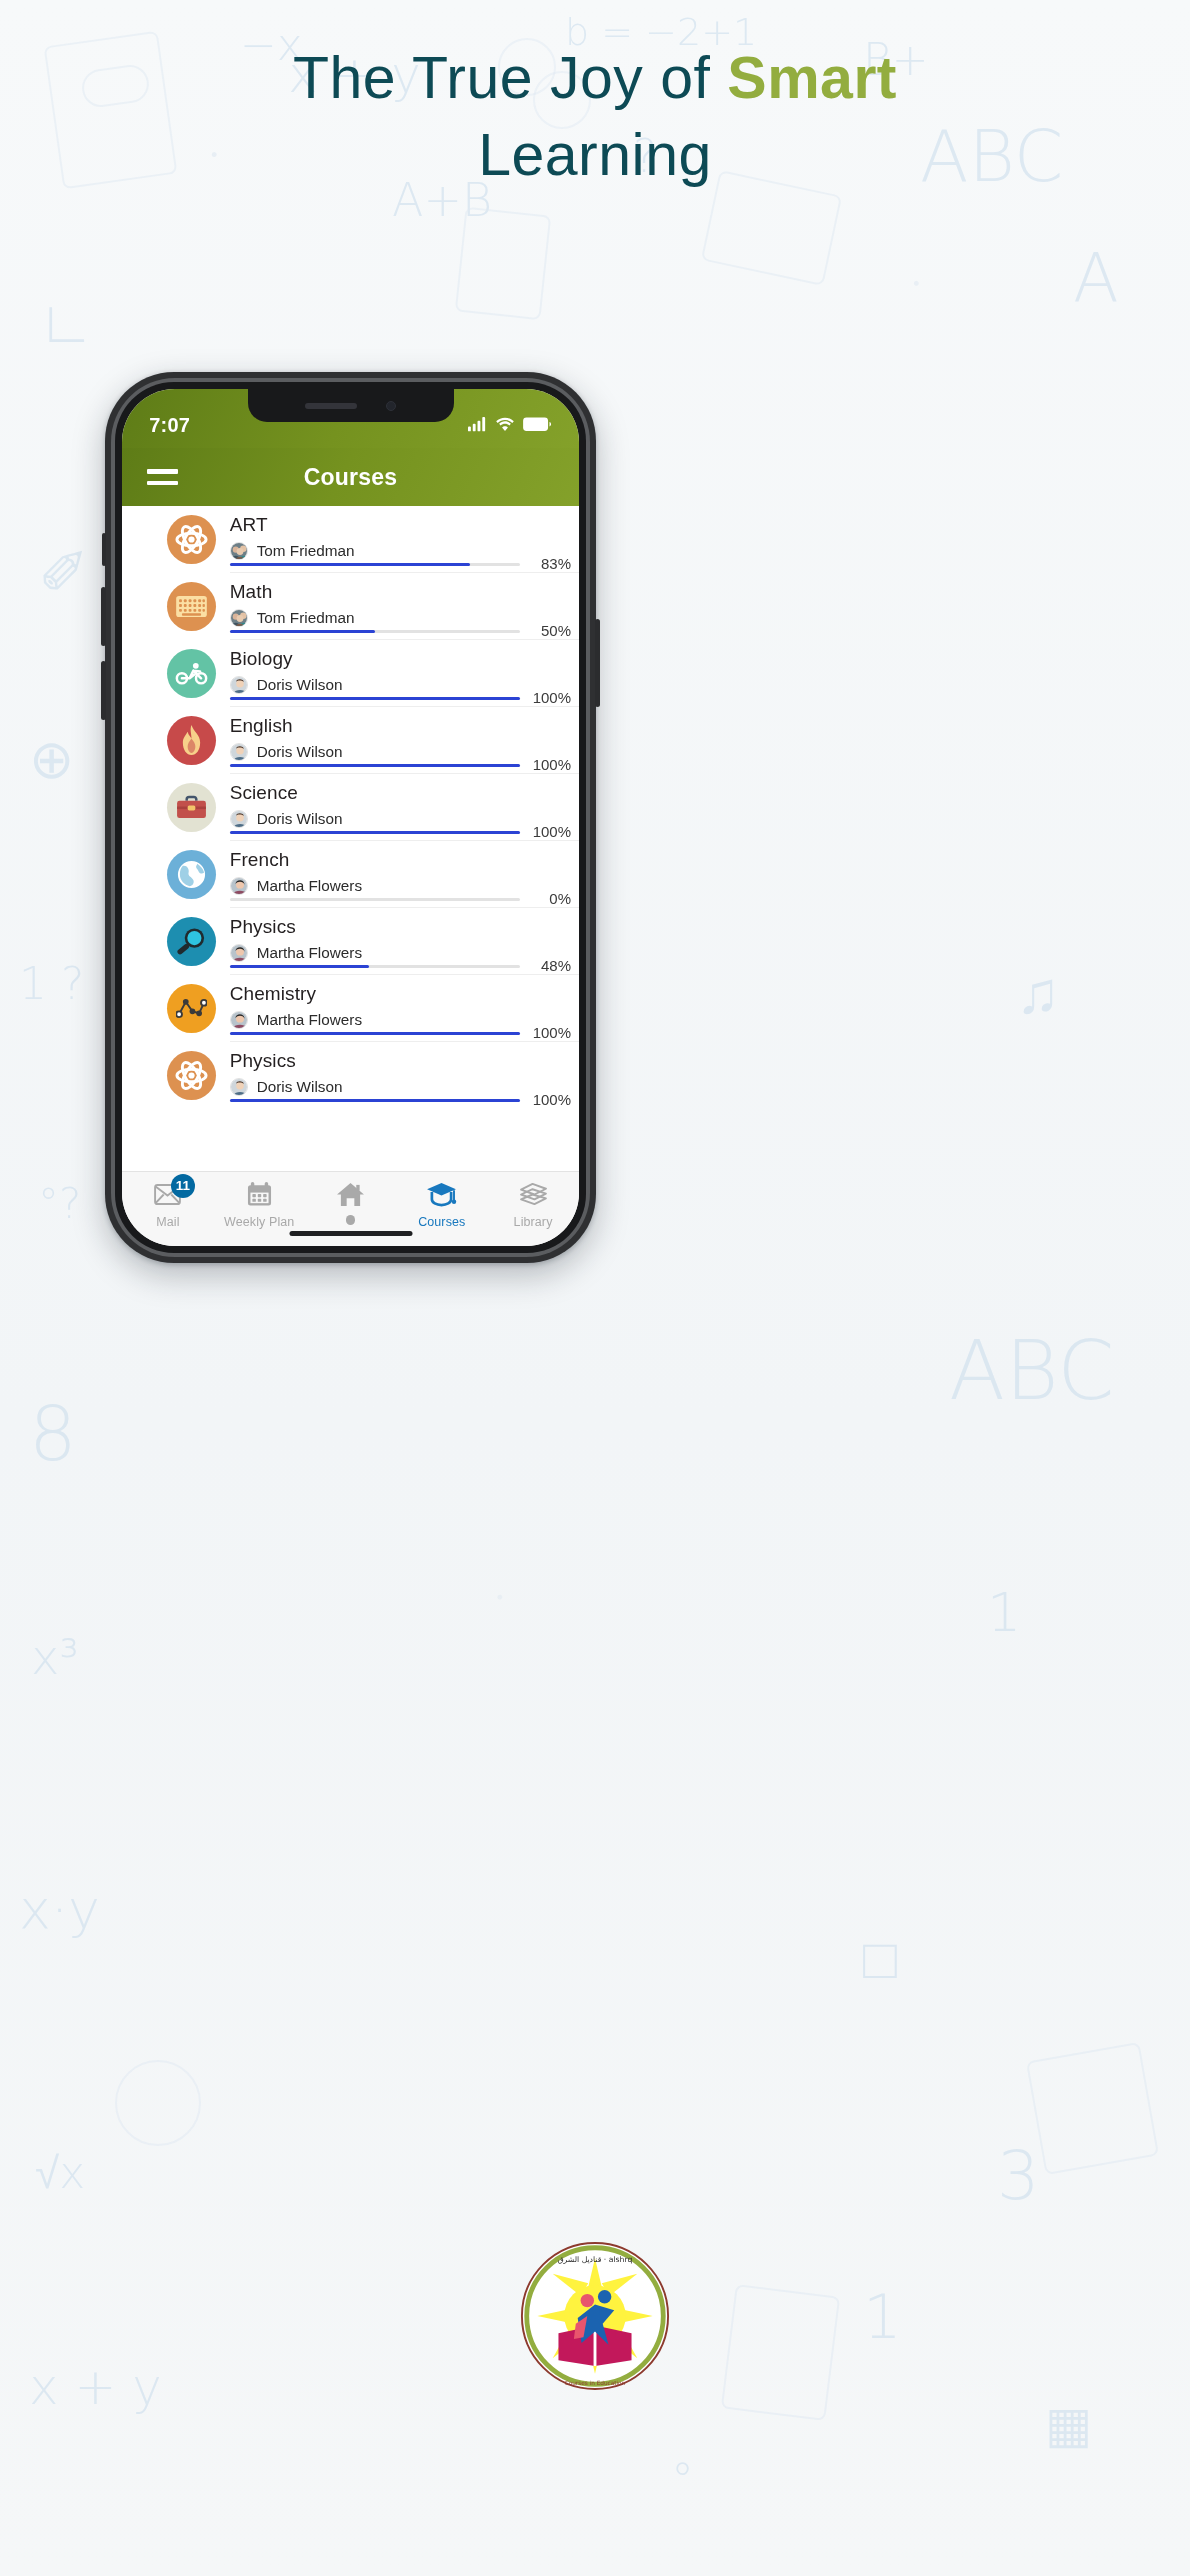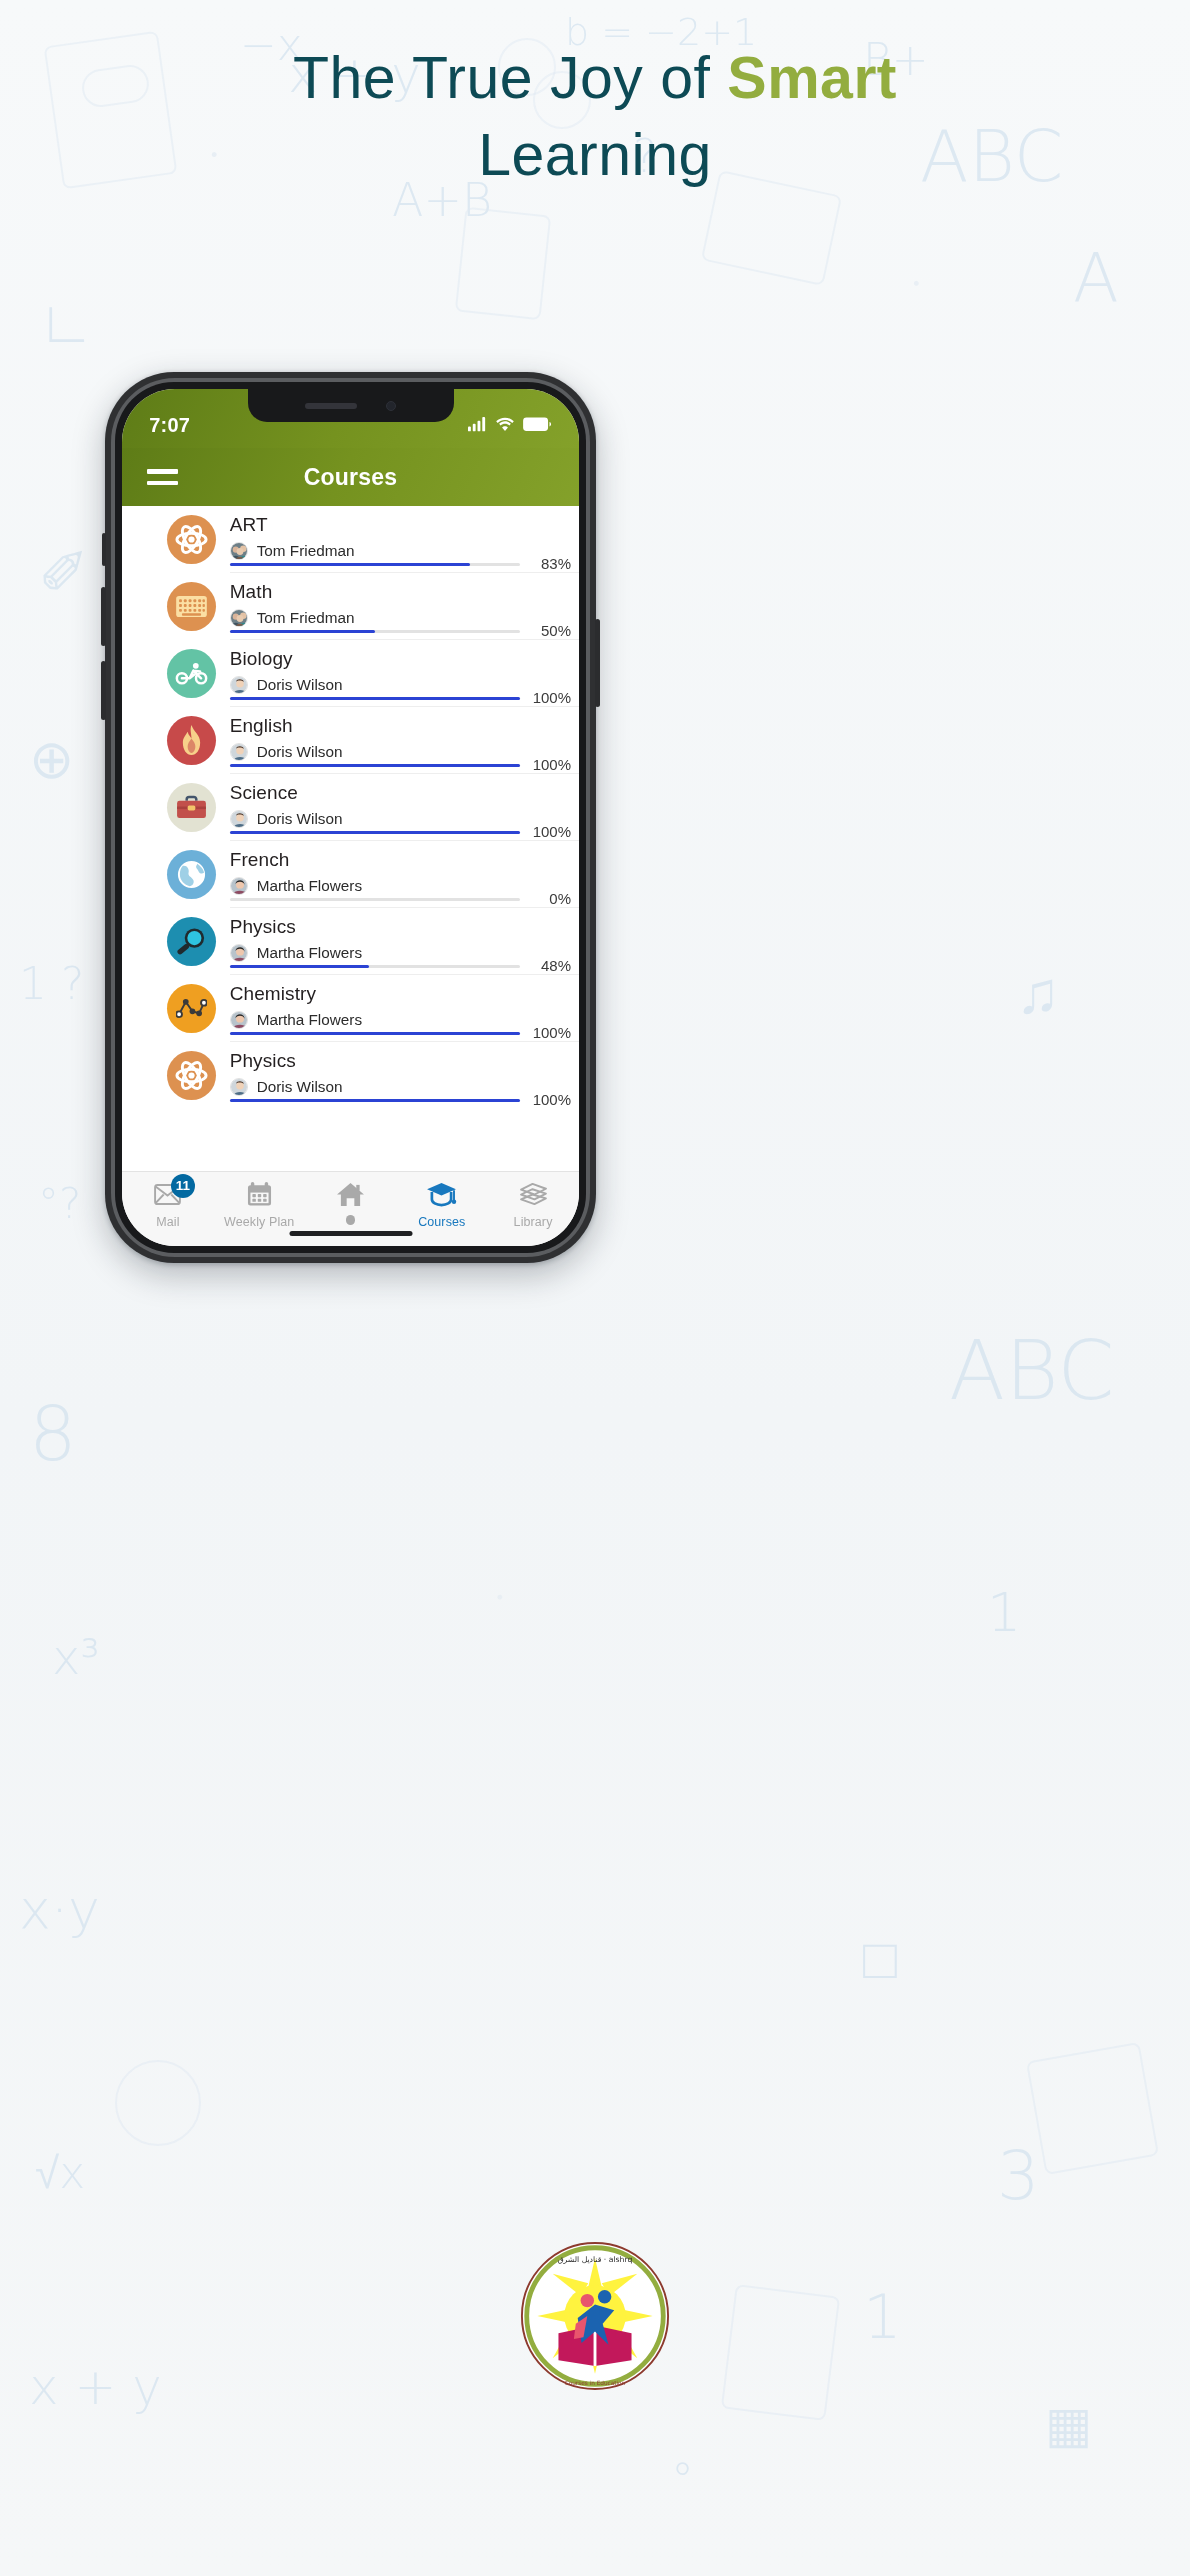--- a/index.html
+++ b/index.html
@@ -295,21 +295,21 @@
     <div class="dcircle" style="left:533px; top:71px; width:58px; height:58px;"></div>
     <div class="dbox" style="left:709px; top:182px; width:125px; height:92px; transform:rotate(12deg);"></div>
     <div class="dbox" style="left:460px; top:211px; width:86px; height:105px; transform:rotate(6deg);"></div>
     <div class="doodle" style="left:38px; top:288px; font-size:58px;">∟</div>
     <div class="doodle" style="left:1073px; top:240px; font-size:67px;">A</div>
     <div class="doodle" style="left:38px; top:537px; font-size:61px;">✐</div>
     <div class="doodle" style="left:29px; top:728px; font-size:54px;">⊕</div>
     <div class="doodle" style="left:19px; top:958px; font-size:44px;">1 ?</div>
     <div class="doodle" style="left:38px; top:1179px; font-size:42px;">°?</div>
     <div class="doodle" style="left:29px; top:1390px; font-size:75px;">8</div>
-    <div class="doodle" style="left:52px; top:1629px; font-size:48px;">x³</div>
+    <div class="doodle" style="left:31px; top:1629px; font-size:48px;">x³</div>
     <div class="doodle" style="left:19px; top:1878px; font-size:54px;">x·y</div>
     <div class="doodle" style="left:35px; top:2147px; font-size:44px;">√x</div>
     <div class="doodle" style="left:29px; top:2358px; font-size:50px;">x + y</div>
     <div class="doodle" style="left:949px; top:1323px; font-size:82px;">ABC</div>
     <div class="doodle" style="left:1016px; top:958px; font-size:59px;">♫</div>
     <div class="doodle" style="left:987px; top:1581px; font-size:54px;">1</div>
     <div class="doodle" style="left:863px; top:1926px; font-size:56px;">□</div>
     <div class="doodle" style="left:997px; top:2137px; font-size:67px;">3</div>
     <div class="doodle" style="left:863px; top:2281px; font-size:61px;">1</div>
     <div class="doodle" style="left:1045px; top:2396px; font-size:50px;">▦</div>

